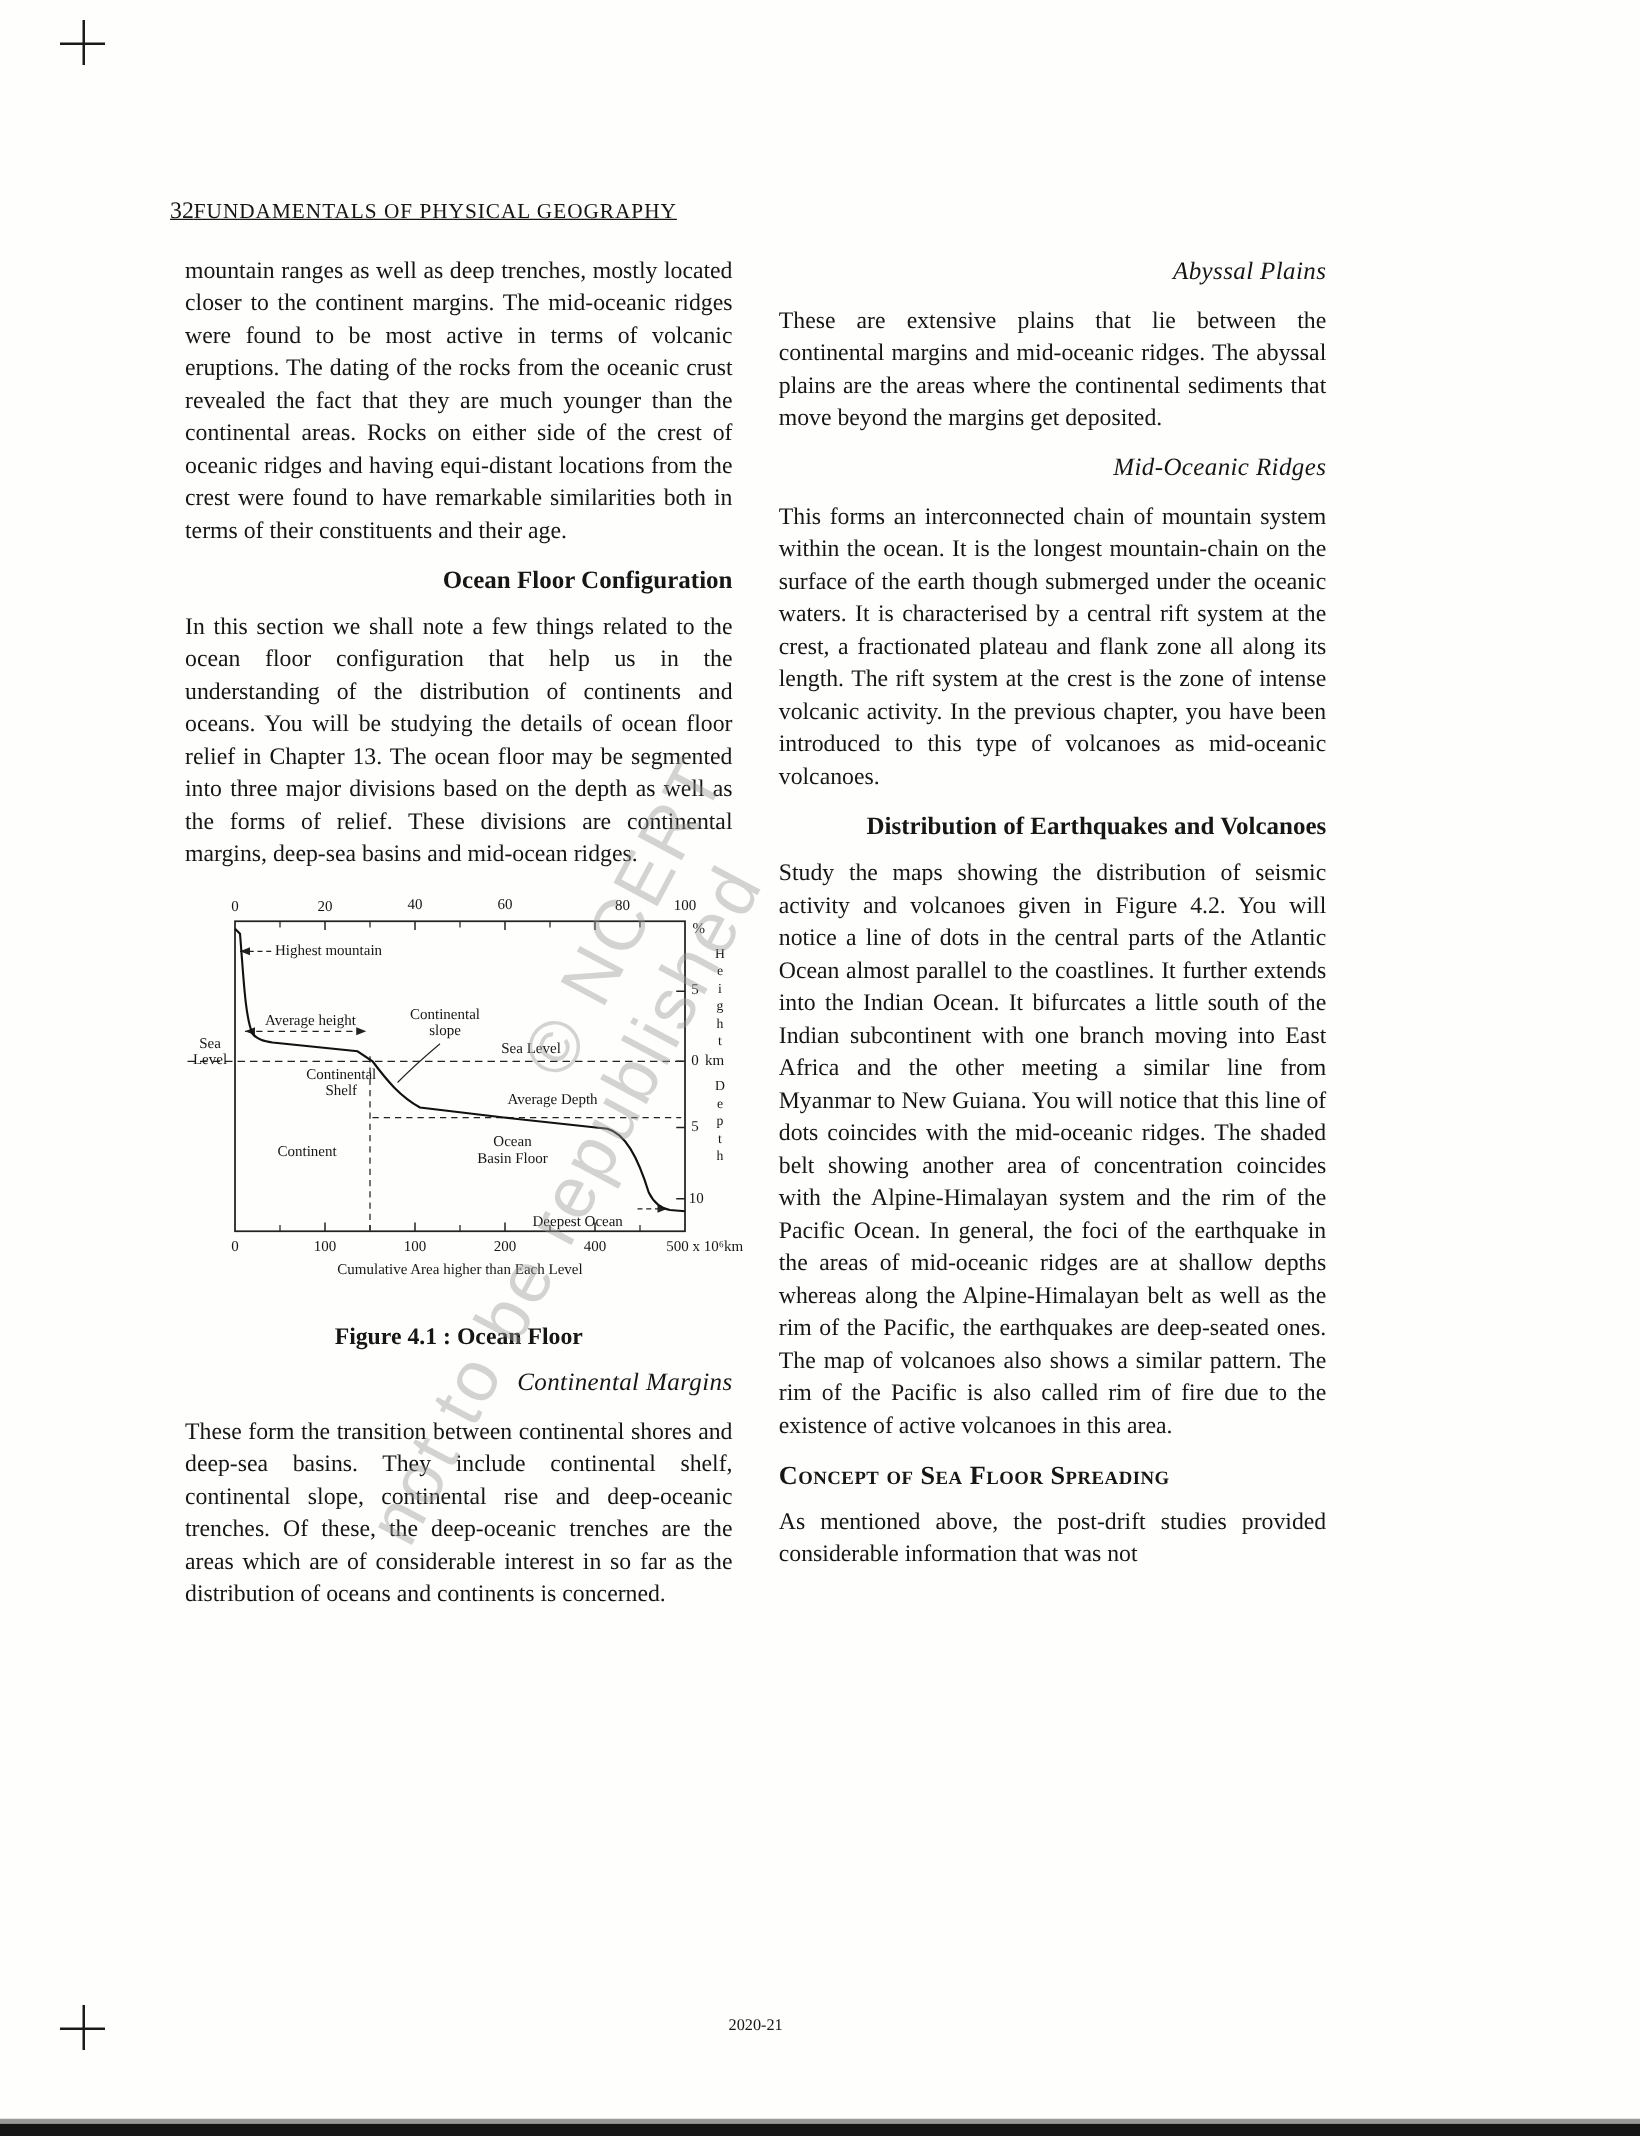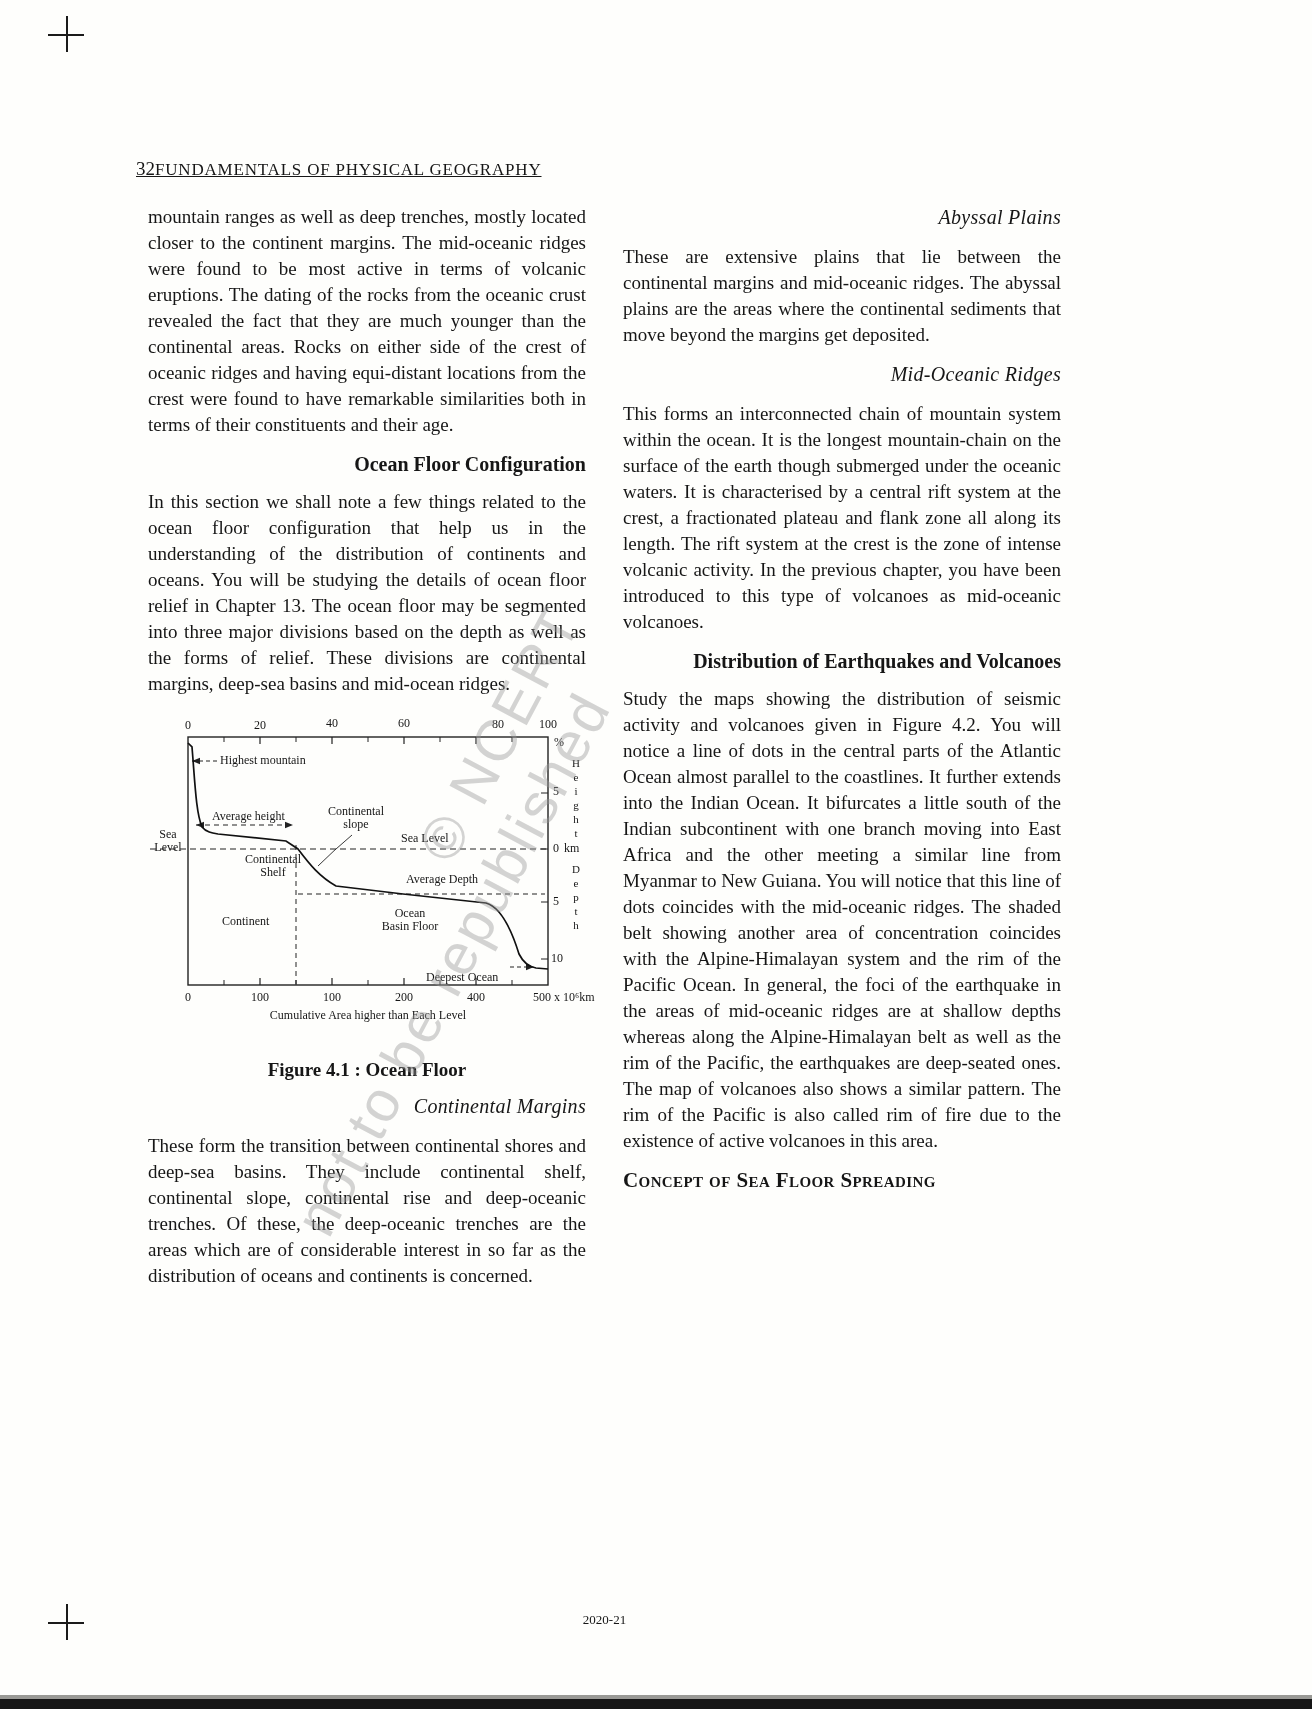--- a/index.html
+++ b/index.html
@@ -157,19 +157,20 @@
       <h4 class="h-italic" style="margin-top:0;">Abyssal Plains</h4>
       <p>These are extensive plains that lie between the continental margins and mid-oceanic ridges. The abyssal plains are the areas where the continental sediments that move beyond the margins get deposited.</p>
 
       <h4 class="h-italic">Mid-Oceanic Ridges</h4>
       <p>This forms an interconnected chain of mountain system within the ocean. It is the longest mountain-chain on the surface of the earth though submerged under the oceanic waters. It is characterised by a central rift system at the crest, a fractionated plateau and flank zone all along its length. The rift system at the crest is the zone of intense volcanic activity. In the previous chapter, you have been introduced to this type of volcanoes as mid-oceanic volcanoes.</p>
 
       <h3 class="h-bold">Distribution of Earthquakes and Volcanoes</h3>
       <p>Study the maps showing the distribution of seismic activity and volcanoes given in Figure 4.2. You will notice a line of dots in the central parts of the Atlantic Ocean almost parallel to the coastlines. It further extends into the Indian Ocean. It bifurcates a little south of the Indian subcontinent with one branch moving into East Africa and the other meeting a similar line from Myanmar to New Guiana. You will notice that this line of dots coincides with the mid-oceanic ridges. The shaded belt showing another area of concentration coincides with the Alpine-Himalayan system and the rim of the Pacific Ocean. In general, the foci of the earthquake in the areas of mid-oceanic ridges are at shallow depths whereas along the Alpine-Himalayan belt as well as the rim of the Pacific, the earthquakes are deep-seated ones. The map of volcanoes also shows a similar pattern. The rim of the Pacific is also called rim of fire due to the existence of active volcanoes in this area.</p>
 
       <h3 class="h-smallcaps">Concept of Sea Floor Spreading</h3>
+      <p>As mentioned above, the post-drift studies provided considerable information that was not</p>
     </div>
   </div>
 
   <div class="page-footer">2020-21</div>
   <div class="bottom-bar-shade"></div>
   <div class="bottom-bar"></div>
 </div>
 
 </body></html>

